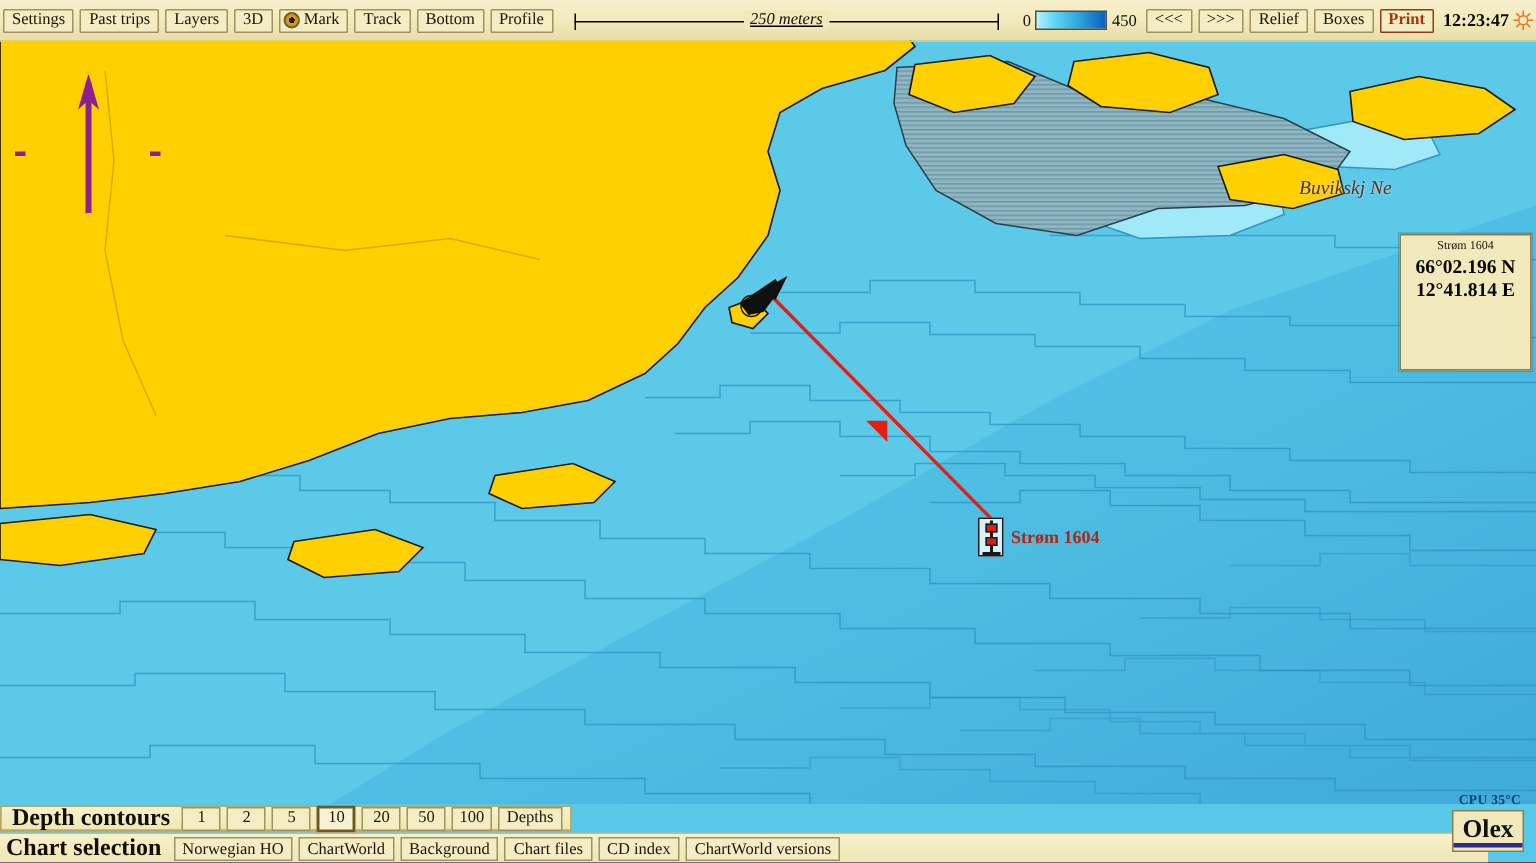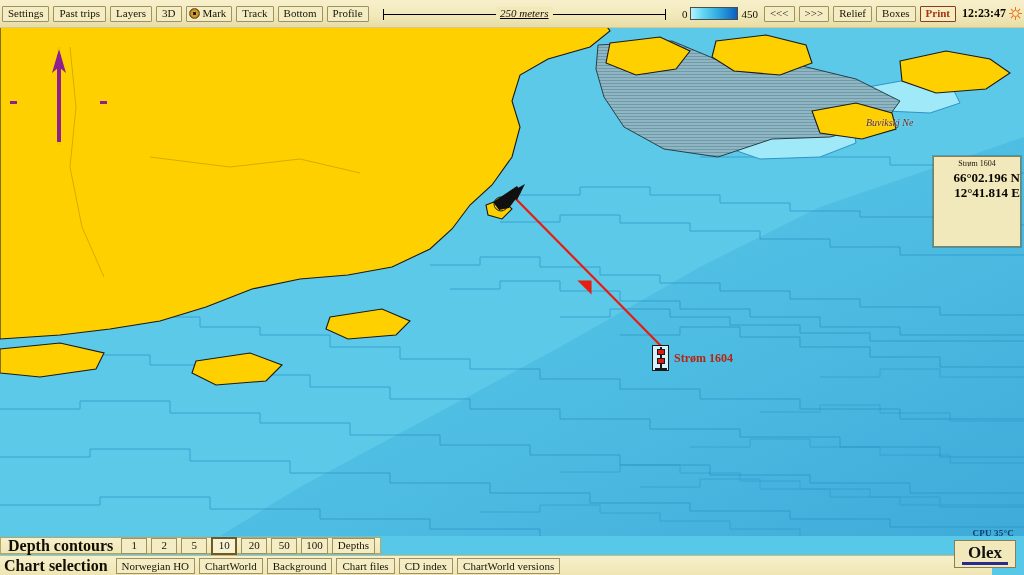--- a/index.html
+++ b/index.html
@@ -119,21 +119,21 @@
     overflow: hidden;
     background: #55c5e7;
   }
   #map svg { display: block; }
 
   
   .place-label {
     position: absolute;
     font-family: "Liberation Serif", serif;
     font-style: italic;
-    font-size: 10px;
+    font-size: 13px;
     color: #6b2a1e;
     white-space: nowrap;
     text-shadow: 0 0 2px rgba(190,235,250,0.9);
   }
 
   
   #vessel { position: absolute; left: 487px; top: 165px; width: 44px; height: 36px; }
 
   
   #waypoint { position: absolute; left: 652px; top: 328px; }
@@ -171,21 +171,21 @@
     box-shadow: 0 0 0 1px rgba(0,0,0,0.18);
   }
   #info-title {
     text-align: center;
     font-size: 8px;
     color: #1a1508;
     line-height: 10px;
     margin-bottom: 1px;
   }
   .coord {
-    text-align: right;
+    text-align: center;
     font-family: "Liberation Serif", serif;
     font-weight: bold;
     font-size: 13px;
     line-height: 15px;
     color: #080600;
     white-space: nowrap;
   }
   #info-spacer { height: 44px; }
   #info-buttons { display: grid; grid-template-columns: 1fr 1fr; gap: 2px; padding: 0 2px 1px 2px; }
   .info-btn {
@@ -245,21 +245,21 @@
   }
 
   
   #cpu-temp {
     position: absolute; right: 10px; top: 528px;
     font-size: 9px; font-weight: bold; color: #0b3e6e;
     z-index: 45; letter-spacing: 0.2px;
   }
   #olex-logo {
     position: absolute; right: 8px; top: 540px;
-    width: 62px; height: 28px;
+    width: 48px; height: 28px;
     background: #f1e8bb;
     border: 1px solid #8c7f4f;
     box-sizing: border-box;
     z-index: 45;
     display: flex; flex-direction: column;
     align-items: center; justify-content: center;
   }
   #olex-logo .word {
     font-family: "Liberation Serif", serif;
     font-weight: bold; font-size: 17px;

